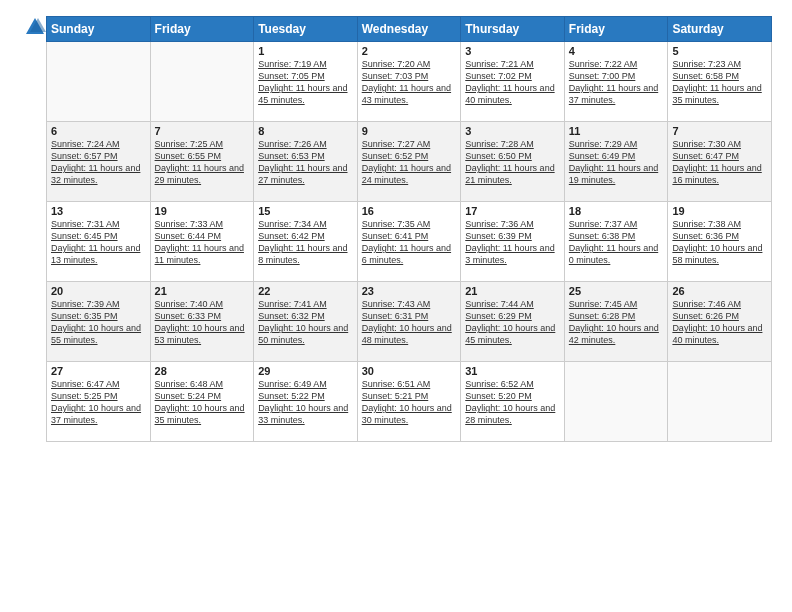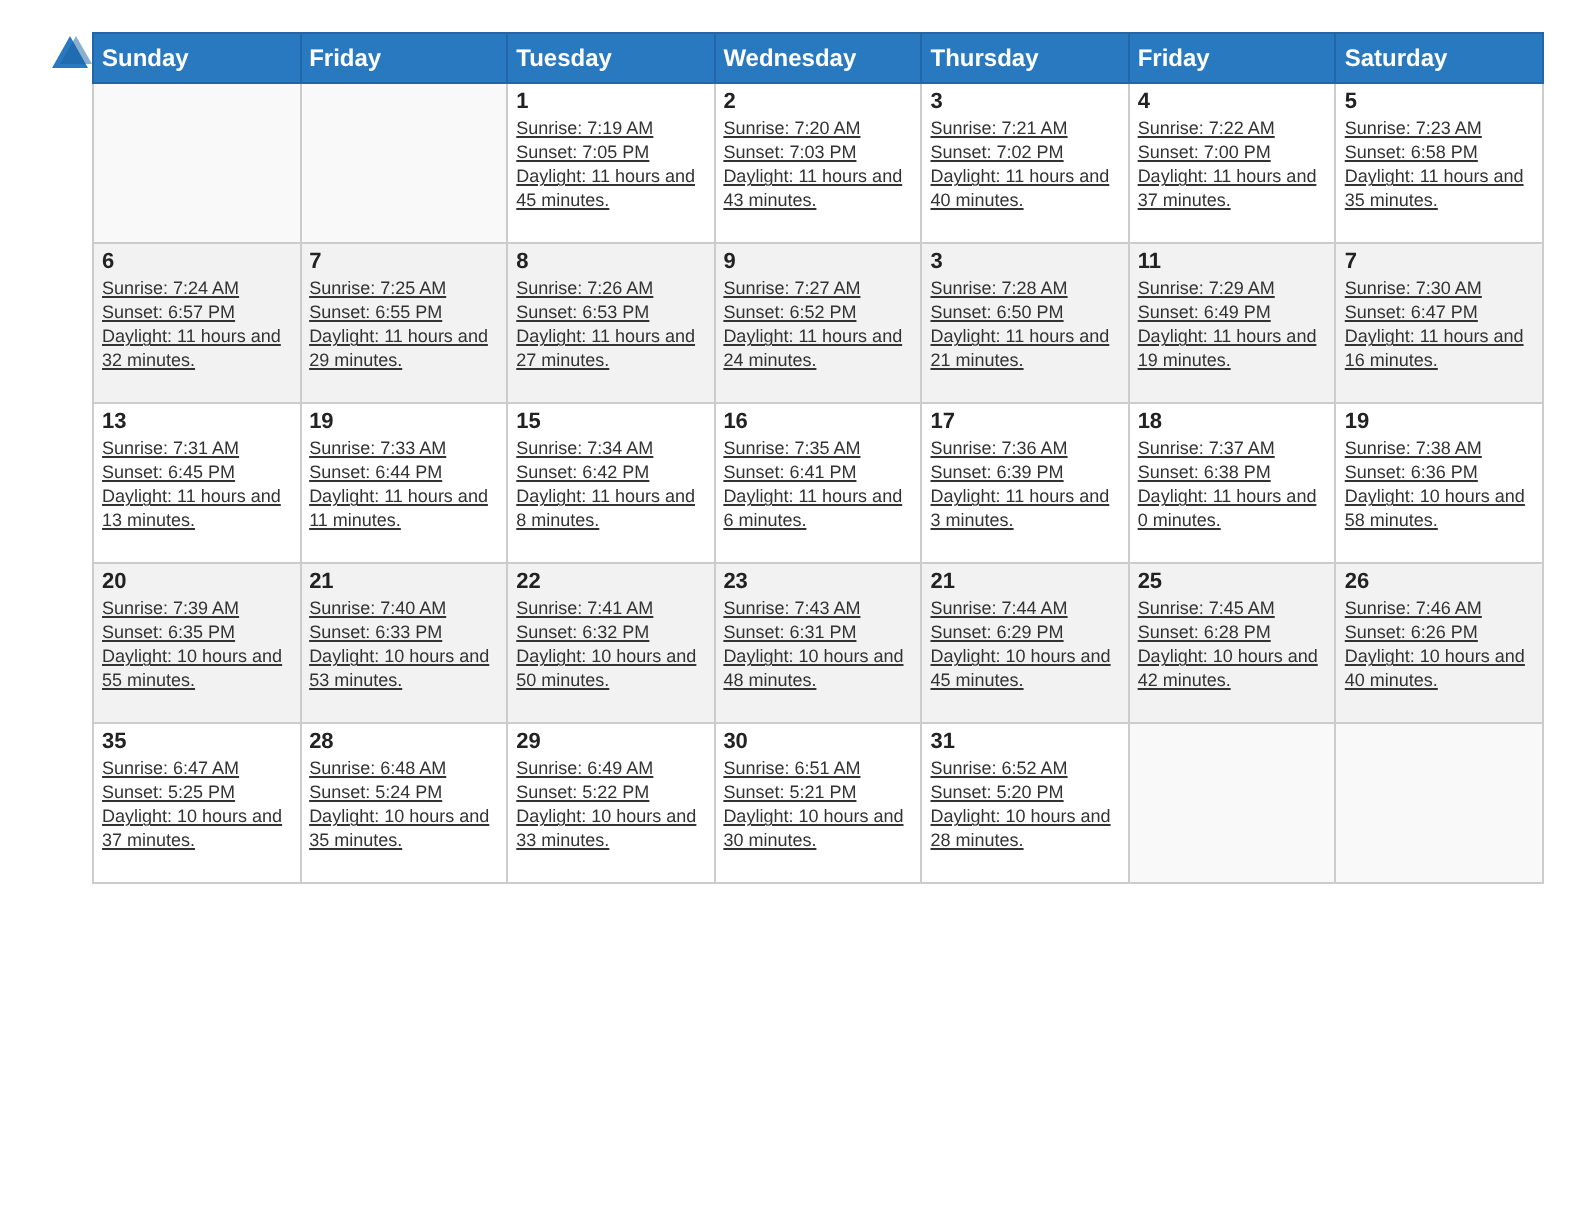--- a/index.html
+++ b/index.html
@@ -250,21 +250,21 @@
             <span class="day-num">25</span>
             <div class="day-info">Sunrise: 7:45 AM<br>Sunset: 6:28 PM<br>Daylight: 10 hours and 42 minutes.</div>
           </td>
           <td>
             <span class="day-num">26</span>
             <div class="day-info">Sunrise: 7:46 AM<br>Sunset: 6:26 PM<br>Daylight: 10 hours and 40 minutes.</div>
           </td>
         </tr>
         <tr>
           <td>
-            <span class="day-num">35</span>
+            <span class="day-num">27</span>
             <div class="day-info">Sunrise: 6:47 AM<br>Sunset: 5:25 PM<br>Daylight: 10 hours and 37 minutes.</div>
           </td>
           <td>
             <span class="day-num">28</span>
             <div class="day-info">Sunrise: 6:48 AM<br>Sunset: 5:24 PM<br>Daylight: 10 hours and 35 minutes.</div>
           </td>
           <td>
             <span class="day-num">29</span>
             <div class="day-info">Sunrise: 6:49 AM<br>Sunset: 5:22 PM<br>Daylight: 10 hours and 33 minutes.</div>
           </td>

